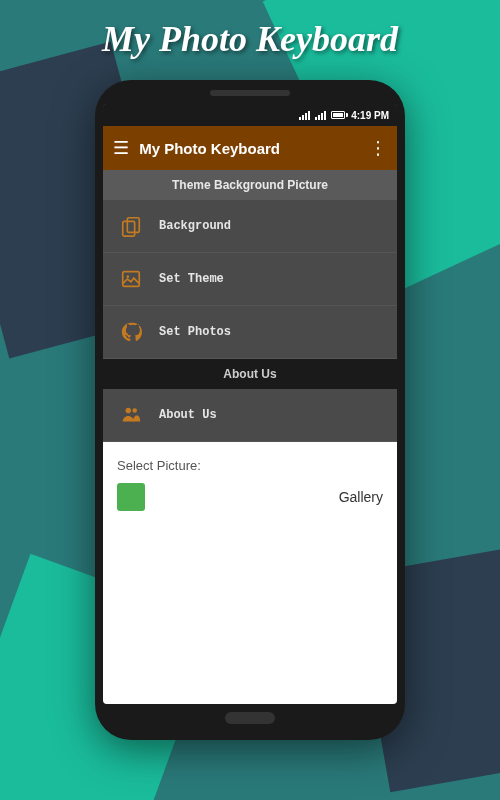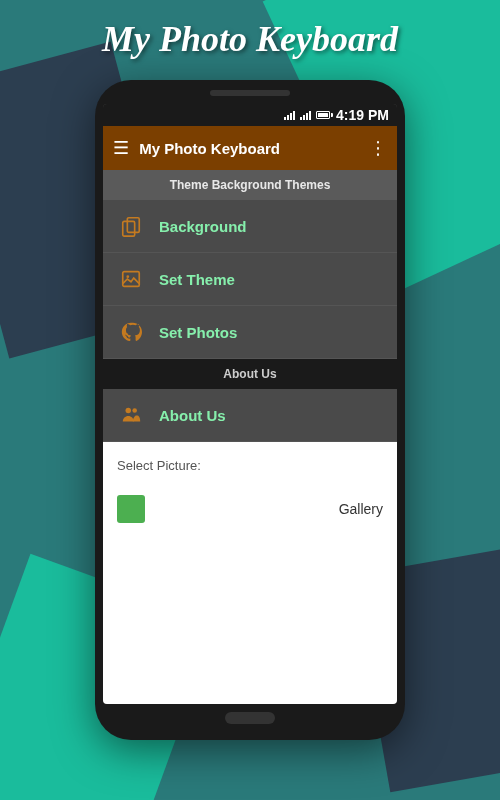--- a/index.html
+++ b/index.html
@@ -109,21 +109,21 @@
       height: 22px;
       display: flex;
       align-items: center;
       justify-content: flex-end;
       padding: 0 8px;
       gap: 4px;
     }
 
     .status-bar .time {
       color: white;
-      font-size: 14px;
+      font-size: 10px;
       font-weight: bold;
     }
 
     .status-icons {
       display: flex;
       align-items: center;
       gap: 2px;
       margin-right: 2px;
     }
 
@@ -223,43 +223,43 @@
       width: 28px;
       height: 28px;
       display: flex;
       align-items: center;
       justify-content: center;
       color: #c47a20;
       font-size: 20px;
     }
 
     .menu-item-label {
-      color: #86efac;
-      font-size: 15px;
-      font-weight: bold;
+      color: #e5e5e5;
+      font-size: 12px;
+      font-weight: bold;
+      font-family: Liberation Mono, monospace;
     }
 
     
     .about-section-header {
       background: #1a1a1a;
       padding: 8px 14px;
       color: #ccc;
       font-size: 12px;
       font-weight: bold;
       text-align: center;
     }
 
     
     .bottom-sheet {
       background: white;
       flex: 1;
       padding: 16px 14px;
       display: flex;
       flex-direction: column;
-      gap: 12px;
     }
 
     .bottom-sheet-title {
       font-size: 13px;
       color: #555;
       margin-bottom: 4px;
     }
 
     .picker-item {
       display: flex;
@@ -347,21 +347,21 @@
       </div>
       <div class="time">4:19 PM</div>
     </div>
 
     <div class="toolbar">
       <span class="toolbar-menu-icon">☰</span>
       <span class="toolbar-title">My Photo Keyboard</span>
       <span class="toolbar-more-icon">⋮</span>
     </div>
 
-    <div class="section-header">Theme Background Themes</div>
+    <div class="section-header">Theme Background Picture</div>
 
     <div class="menu-item">
       <div class="menu-item-icon">
         <svg class="icon-svg" viewBox="0 0 24 24" fill="#c47a20" xmlns="http://www.w3.org/2000/svg">
           <rect x="8" y="3" width="13" height="16" rx="1.5" ry="1.5" fill="none" stroke="#c47a20" stroke-width="1.8"></rect>
           <rect x="3" y="7" width="13" height="16" rx="1.5" ry="1.5" fill="none" stroke="#c47a20" stroke-width="1.8"></rect>
         </svg>
       </div>
       <span class="menu-item-label">Background</span>
     </div>

